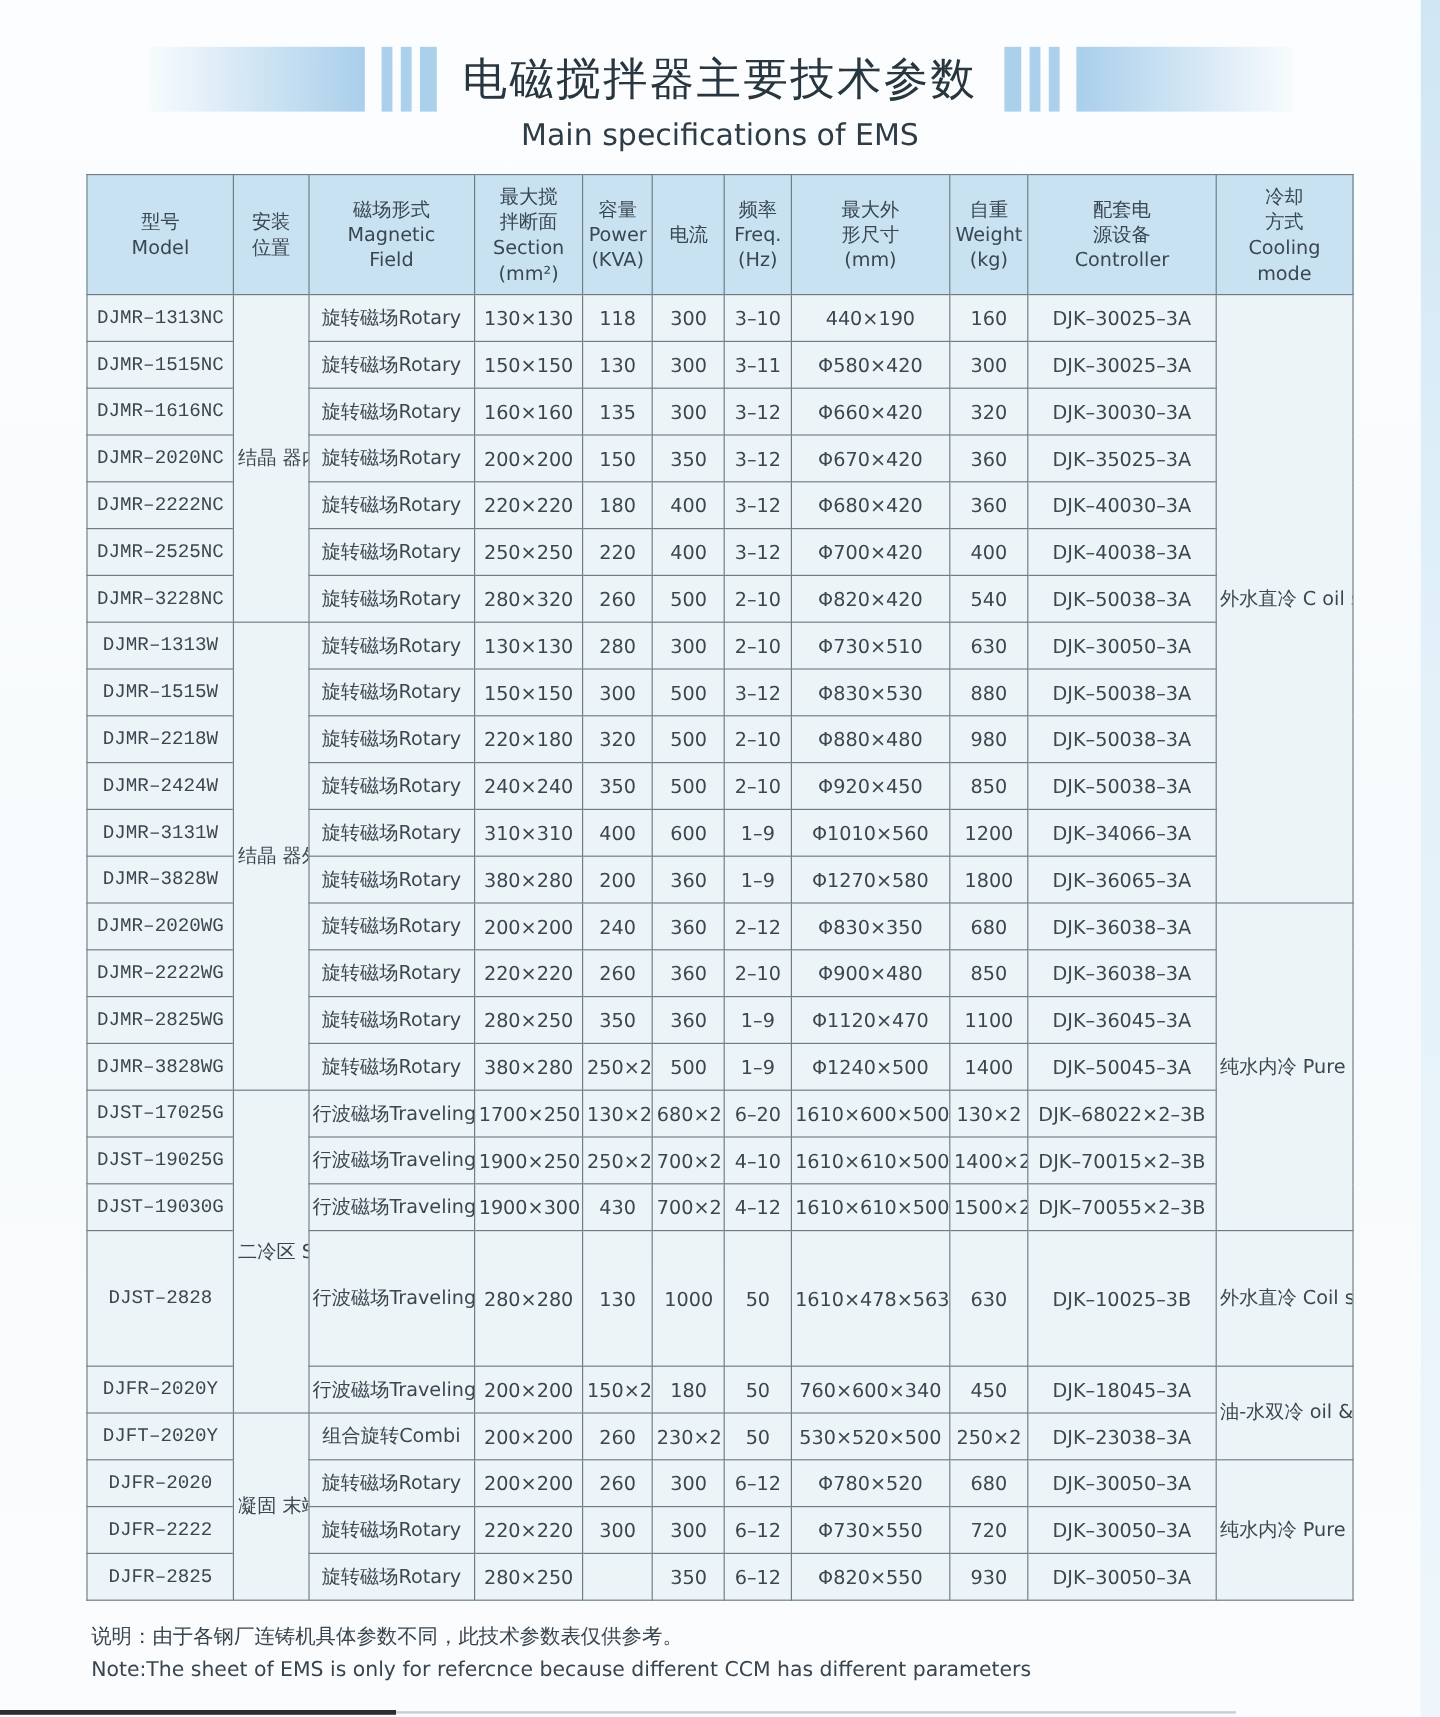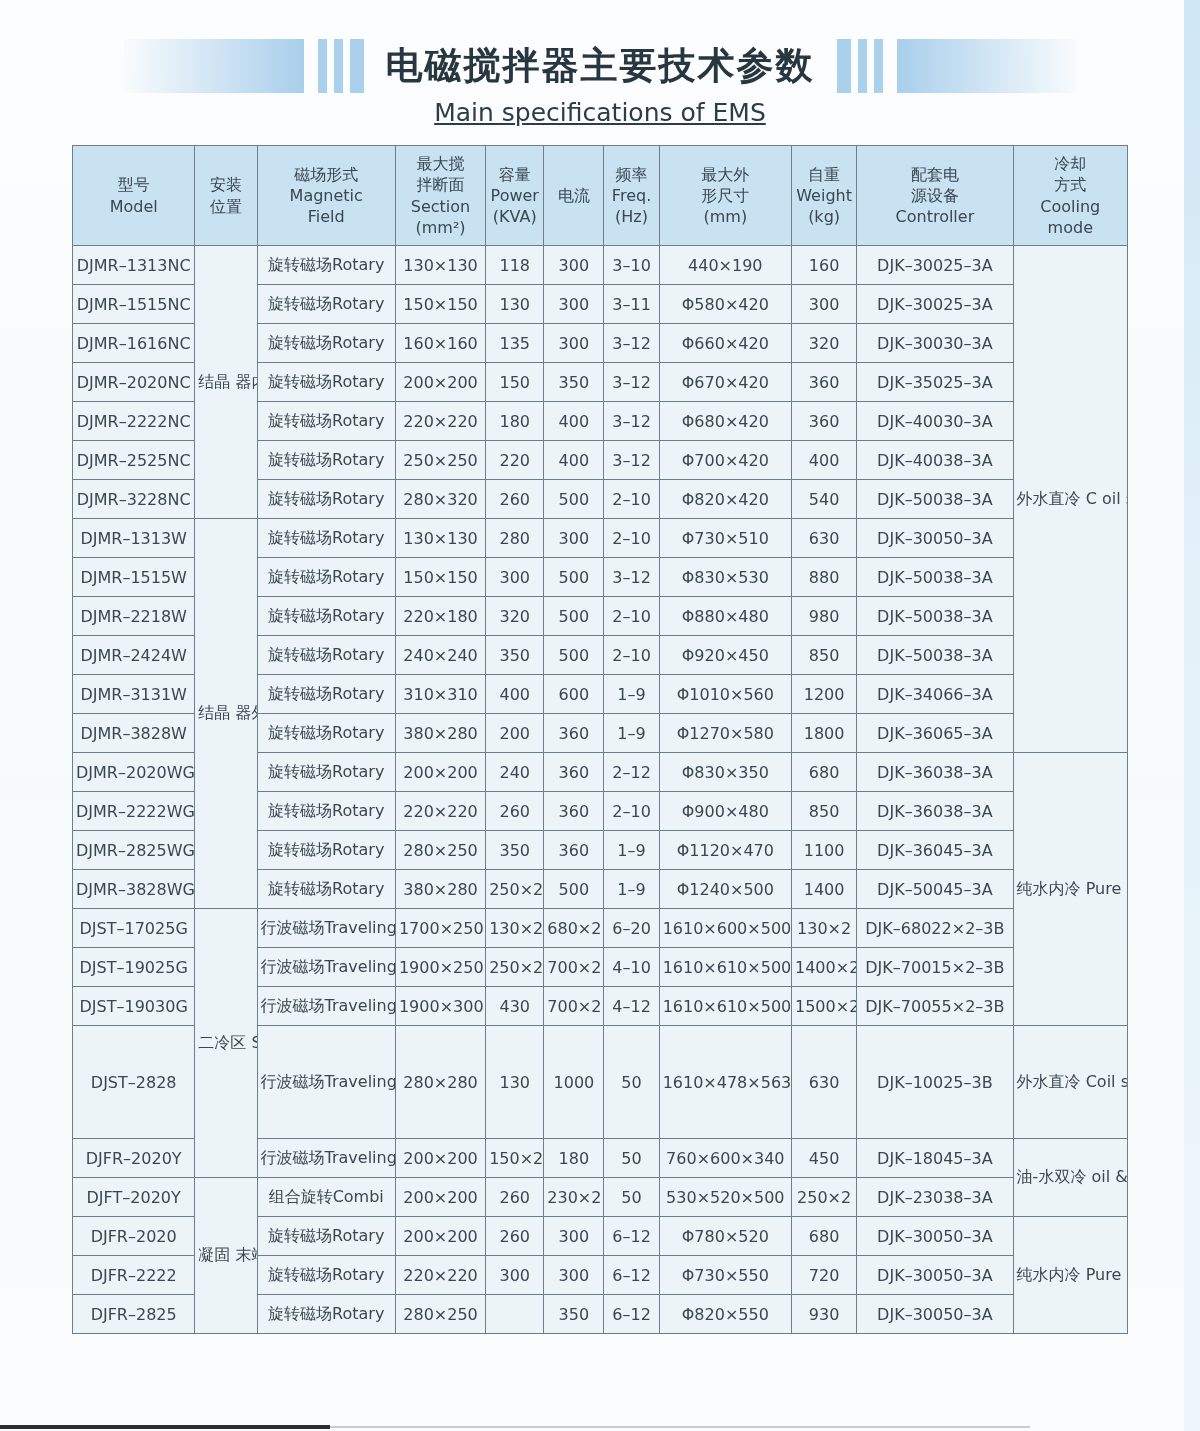--- a/index.html
+++ b/index.html
@@ -34,25 +34,25 @@
     display: flex; align-items: center; justify-content: center;
     padding-top: 36px; height: 96px;
   }
   .grad-bar { height: 54px; width: 180px; }
   .grad-bar.left  { background: linear-gradient(to right, rgba(169,207,235,0.03), #a9cfeb); }
   .grad-bar.right { background: linear-gradient(to left,  rgba(169,207,235,0.03), #a9cfeb); }
   .ticks { display: flex; gap: 7px; margin: 0 14px; height: 54px; }
   .tick { width: 9px; height: 100%; background: #abd0ec; }
   .tick.wide { width: 14px; }
   .page-title {
-    font-size: 37px; font-weight: bold; color: #28363f;
+    font-size: 37px; font-weight: normal; color: #28363f;
     letter-spacing: 2px; margin: 0 8px; white-space: nowrap;
   }
   .page-subtitle {
-    text-align: center; font-size: 25px; color: #2e3c46; margin-top: 2px; text-decoration: underline;
+    text-align: center; font-size: 25px; color: #2e3c46; margin-top: 2px;
   }
 
   
   .table-wrap { margin-top: 18px; }
   table.spec {
     border-collapse: collapse; table-layout: fixed;
     width: 1056px; margin: 0 auto;
   }
   table.spec th, table.spec td {
     border: 1px solid #6e7e89;
@@ -62,21 +62,21 @@
     font-weight: normal; font-size: 16px; line-height: 1.32;
     color: #394751; white-space: pre-line; height: 100px;
     padding: 4px 2px; text-align: center; vertical-align: middle;
   }
   table.spec td {
     background: #edf4f8;
     font-size: 16px; color: #3b4750;
     height: 39px; text-align: center; vertical-align: middle;
     padding: 2px 3px; white-space: nowrap; overflow: hidden;
   }
-  td.c-model { text-align: left; padding-left: 12px; font-size: 16px; }
+  td.c-model { text-align: left; padding-left: 12px; font-size: 16px; font-family: Liberation Mono, monospace; }
   td.c-group { white-space: pre-line; line-height: 1.3; font-size: 16px; }
   tr.tall td { height: 113px; }
 
   
   .note { margin: 16px 0 0 76px; font-size: 17px; line-height: 1.65; color: #39454e; }
 </style>
 </head>
 <body>
 
 <div class="page">
@@ -469,17 +469,21 @@
             <td>350</td>
             <td>6–12</td>
             <td>Φ820×550</td>
             <td>930</td>
             <td>DJK–30050–3A</td>
           </tr>
         </tbody>
     </table>
   </div>
 
+  <div class="note">
+    <div>说明：由于各钢厂连铸机具体参数不同，此技术参数表仅供参考。</div>
+    <div>Note:The sheet of EMS is only for refercnce because different CCM has different parameters</div>
+  </div>
 
   <div class="scan-smudge-bottom"></div>
   <div class="scan-smudge-bottom2"></div>
 
 </div>
 
 </body></html>

